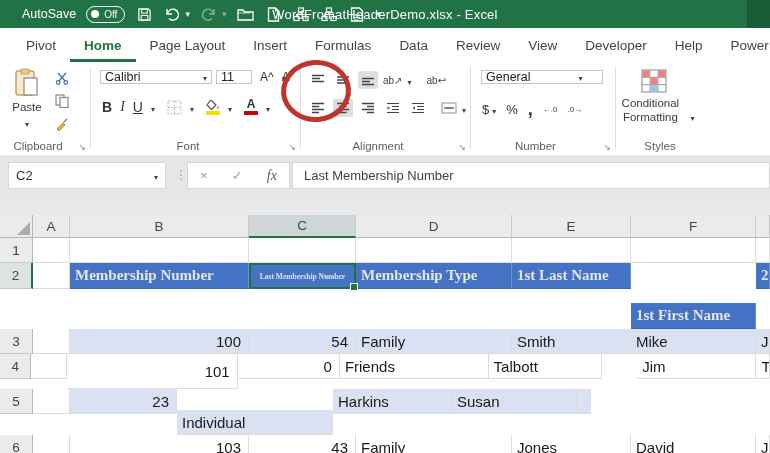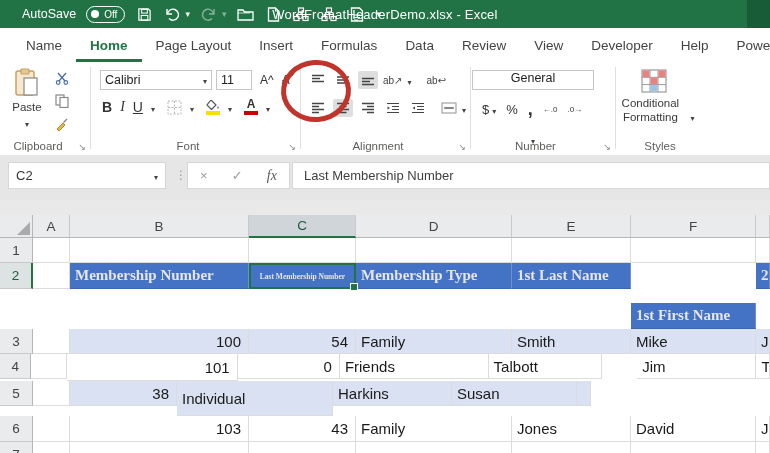--- a/index.html
+++ b/index.html
@@ -39,21 +39,21 @@
   
   .g-clip{left:0;width:90px;}
   .paste{position:absolute;left:10px;top:6px;width:34px;height:62px;display:flex;flex-direction:column;align-items:center;cursor:pointer;}
   .paste .plabel{font-size:11.5px;color:#3B3A39;margin-top:3px;}
   .clipcol{position:absolute;left:52px;top:8px;display:flex;flex-direction:column;gap:7px;}
   .clipcol .btn{width:20px;height:16px;}
 
   
   .g-font{left:90px;width:210px;}
   .fontrow1{position:absolute;left:10px;top:8px;display:flex;align-items:center;gap:4px;}
-  .combo{background:#fff;border:1px solid #C8C6C4;height:20px;display:flex;align-items:center;font-size:12.5px;color:#222;padding:0 4px;box-sizing:border-box;gap:48px;}
+  .combo{background:#fff;border:1px solid #C8C6C4;height:14px;display:flex;align-items:center;font-size:12.5px;color:#222;padding:0 4px;box-sizing:border-box;gap:48px;}
   .fname{width:112px;justify-content:space-between;}
   .fsize{width:36px;justify-content:space-between;}
   .fgrow{font-size:12px;color:#333;margin-left:4px;cursor:pointer;}
   .fontrow2{position:absolute;left:12px;top:36px;display:flex;align-items:center;gap:8px;}
   .fmt{font-size:14px;color:#333;cursor:pointer;}
   .b{font-weight:bold;} .i{font-style:italic;font-family:"Liberation Serif",serif;} .u{text-decoration:underline;}
   .colorbtn{position:relative;display:flex;flex-direction:column;align-items:center;cursor:pointer;line-height:11px;}
   .colorbtn .bar{width:14px;height:4px;margin-top:1px;}
   .red-ellipse{position:absolute;left:191px;top:-2px;width:60px;height:52px;border:5px solid #C0342B;border-radius:50%;transform:rotate(-4deg);z-index:5;pointer-events:none;}
 
@@ -61,21 +61,21 @@
   .g-align{left:300px;width:170px;}
   .alrow{position:absolute;left:8px;display:flex;align-items:center;gap:5px;}
   .alrow1{top:9px;} .alrow2{top:37px;}
   .al{width:20px;height:18px;}
   .orient{font-size:10px;color:#444;transform:rotate(0deg);cursor:pointer;}
   .wrap{font-size:10px;color:#444;margin-left:10px;cursor:pointer;}
   .merge{margin-left:8px;cursor:pointer;}
 
   
   .g-num{left:470px;width:145px;}
-  .numfmt{position:absolute;left:2px;top:8px;width:122px;flex-direction:column;}
+  .numfmt{position:absolute;left:11px;top:8px;width:122px;}
   .numrow{position:absolute;left:12px;top:38px;display:flex;align-items:center;gap:10px;}
   .numg{font-size:13px;color:#333;cursor:pointer;}
   .comma{font-size:18px;font-weight:bold;line-height:10px;}
   .decbtn{font-size:8px;color:#333;cursor:pointer;letter-spacing:0;}
 
   
   .g-styles{left:615px;width:200px;}
   .stybtn{position:absolute;top:7px;display:flex;flex-direction:column;align-items:center;cursor:pointer;width:74px;}
   .stybtn .sl{font-size:11.5px;color:#3B3A39;text-align:center;line-height:14px;margin-top:3px;white-space:nowrap;}
   .sty1{left:2px;} .sty2{left:78px;} .sty3{left:152px;}
@@ -175,21 +175,21 @@
             <path d="M4 8 h6 M4 10.5 h6 M4 13 h4" stroke="#fff" stroke-width="1"></path>
           </svg>
       </span>
       <span class="qat-caret" style="margin-left:0">▾</span>
     </div>
     <div class="tb-title">WordFromatHeaderDemo.xlsx - Excel</div>
     <div class="tb-rightbox"></div>
   </div>
 
   <div class="tabrow" id="tabrow">
-      <span class="rtab">Name</span>
+      <span class="rtab">Pivot</span>
       <span class="rtab active">Home</span>
       <span class="rtab">Page Layout</span>
       <span class="rtab">Insert</span>
       <span class="rtab">Formulas</span>
       <span class="rtab">Data</span>
       <span class="rtab">Review</span>
       <span class="rtab">View</span>
       <span class="rtab">Developer</span>
       <span class="rtab">Help</span>
       <span class="rtab">Power Pivot</span>
@@ -437,32 +437,32 @@
         <div class="cell band num" style="width: 179px; height: 25px;">100</div>
         <div class="cell band num" style="width: 107px; height: 25px;">54</div>
         <div class="cell band txt" style="width: 156px; height: 25px;">Family</div>
         <div class="cell band txt" style="width: 119px; height: 25px;">Smith</div>
         <div class="cell band txt" style="width: 125px; height: 25px;">Mike</div>
         <div class="cell band txt" style="width: 14px; height: 25px;">Jo</div>
       </div>
       <div class="srow">
         <div class="rh" style="width: 33px; height: 25px;">4</div>
         <div class="cell txt" style="width: 37px; height: 25px;"></div>
-        <div class="cell num" style="width: 179px; height: 27px;">101</div>
+        <div class="cell num" style="width: 179px; height: 35px;">101</div>
         <div class="cell num" style="width: 107px; height: 25px;">0</div>
         <div class="cell txt" style="width: 156px; height: 25px;">Friends</div>
         <div class="cell txt" style="width: 119px; height: 25px;">Talbott</div>
         <div class="cell txt" style="width: 125px; height: 25px; margin-left: 35px;">Jim</div>
         <div class="cell txt" style="width: 14px; height: 25px;">Ta</div>
       </div>
       <div class="srow">
         <div class="rh" style="width: 33px; height: 25px;">5</div>
         <div class="cell txt" style="width: 37px; height: 25px;"></div>
-        <div class="cell band num" style="width: 107px; height: 25px;">38</div>
-        <div class="cell band txt" style="width: 156px; height: 35px;">Individual</div>
+        <div class="cell band num" style="width: 107px; height: 25px;">23</div>
+        <div class="cell band txt" style="width: 156px; height: 25px; margin-top: 21px;">Individual</div>
         <div class="cell band txt" style="width: 119px; height: 25px;">Harkins</div>
         <div class="cell band txt" style="width: 125px; height: 25px;">Susan</div>
         <div class="cell band txt" style="width: 14px; height: 25px;"></div>
       </div>
       <div class="srow">
         <div class="rh" style="width: 33px; height: 26px;">6</div>
         <div class="cell txt" style="width: 37px; height: 26px;"></div>
         <div class="cell num" style="width: 179px; height: 26px;">103</div>
         <div class="cell num" style="width: 107px; height: 26px;">43</div>
         <div class="cell txt" style="width: 156px; height: 26px;">Family</div>

